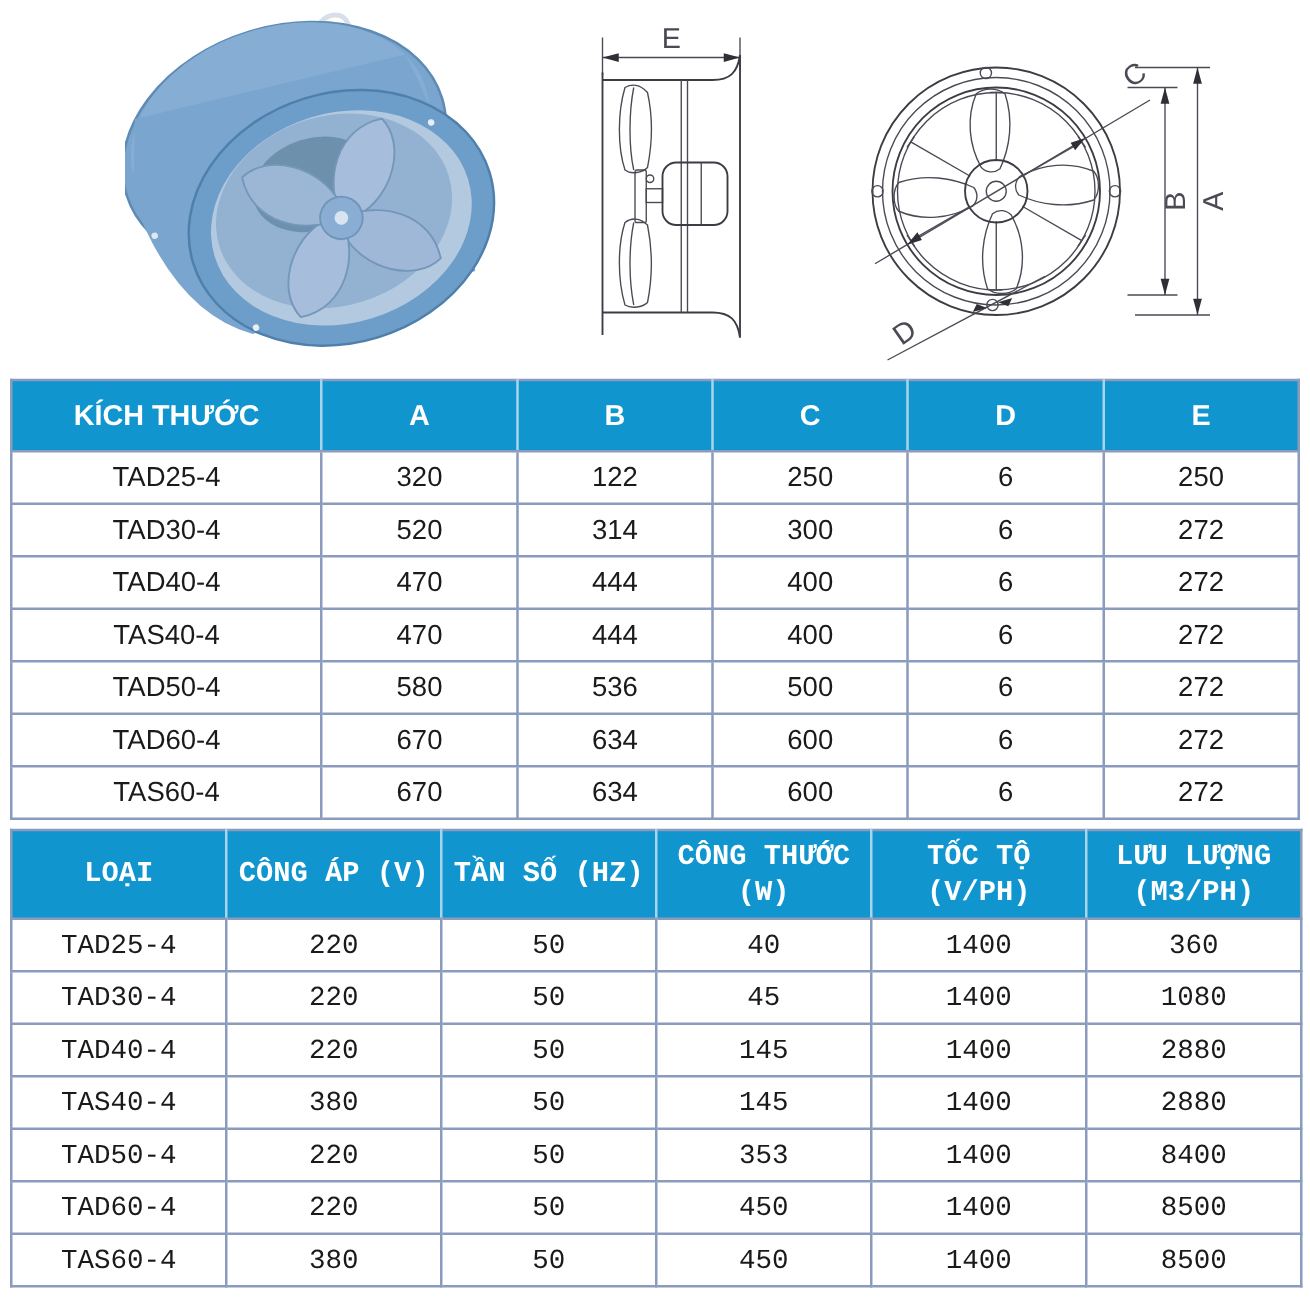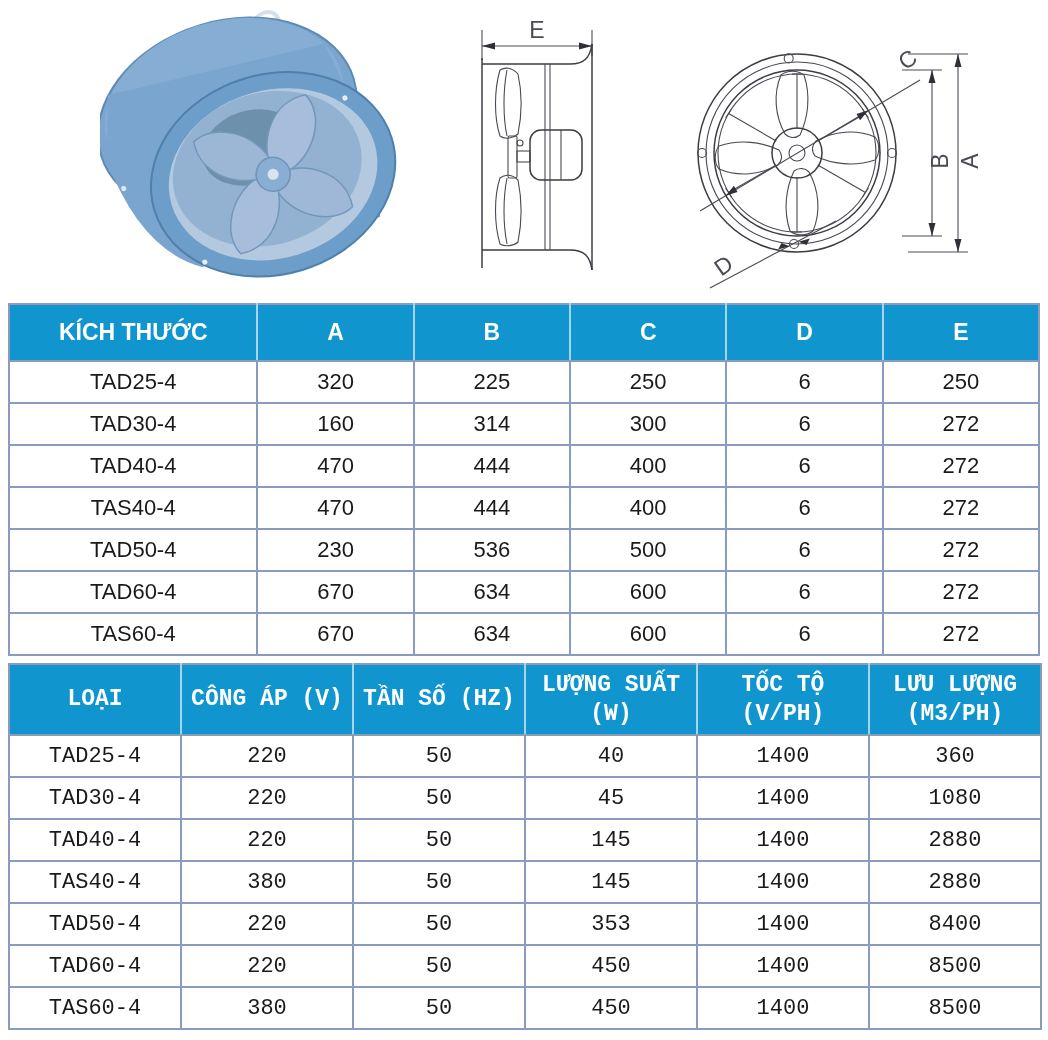--- a/index.html
+++ b/index.html
@@ -216,28 +216,28 @@
         <th>B</th>
         <th>C</th>
         <th>D</th>
         <th>E</th>
       </tr>
     </thead>
     <tbody id="dim-body">
         <tr>
           <td>TAD25-4</td>
           <td>320</td>
-          <td>225</td>
+          <td>122</td>
           <td>250</td>
           <td>6</td>
           <td>250</td>
         </tr>
         <tr>
           <td>TAD30-4</td>
-          <td>160</td>
+          <td>520</td>
           <td>314</td>
           <td>300</td>
           <td>6</td>
           <td>272</td>
         </tr>
         <tr>
           <td>TAD40-4</td>
           <td>470</td>
           <td>444</td>
           <td>400</td>
@@ -247,21 +247,21 @@
         <tr>
           <td>TAS40-4</td>
           <td>470</td>
           <td>444</td>
           <td>400</td>
           <td>6</td>
           <td>272</td>
         </tr>
         <tr>
           <td>TAD50-4</td>
-          <td>230</td>
+          <td>580</td>
           <td>536</td>
           <td>500</td>
           <td>6</td>
           <td>272</td>
         </tr>
         <tr>
           <td>TAD60-4</td>
           <td>670</td>
           <td>634</td>
           <td>600</td>
@@ -286,21 +286,21 @@
         <col>
         <col>
         <col>
         <col>
     </colgroup>
     <thead>
       <tr>
         <th>LOẠI</th>
         <th>CÔNG ÁP (V)</th>
         <th>TẦN SỐ (HZ)</th>
-        <th>LƯỢNG SUẤT
+        <th>CÔNG THƯỚC
 (W)</th>
         <th>TỐC TỘ
 (V/PH)</th>
         <th>LƯU LƯỢNG
 (M3/PH)</th>
       </tr>
     </thead>
     <tbody id="spec-body">
         <tr>
           <td>TAD25-4</td>

